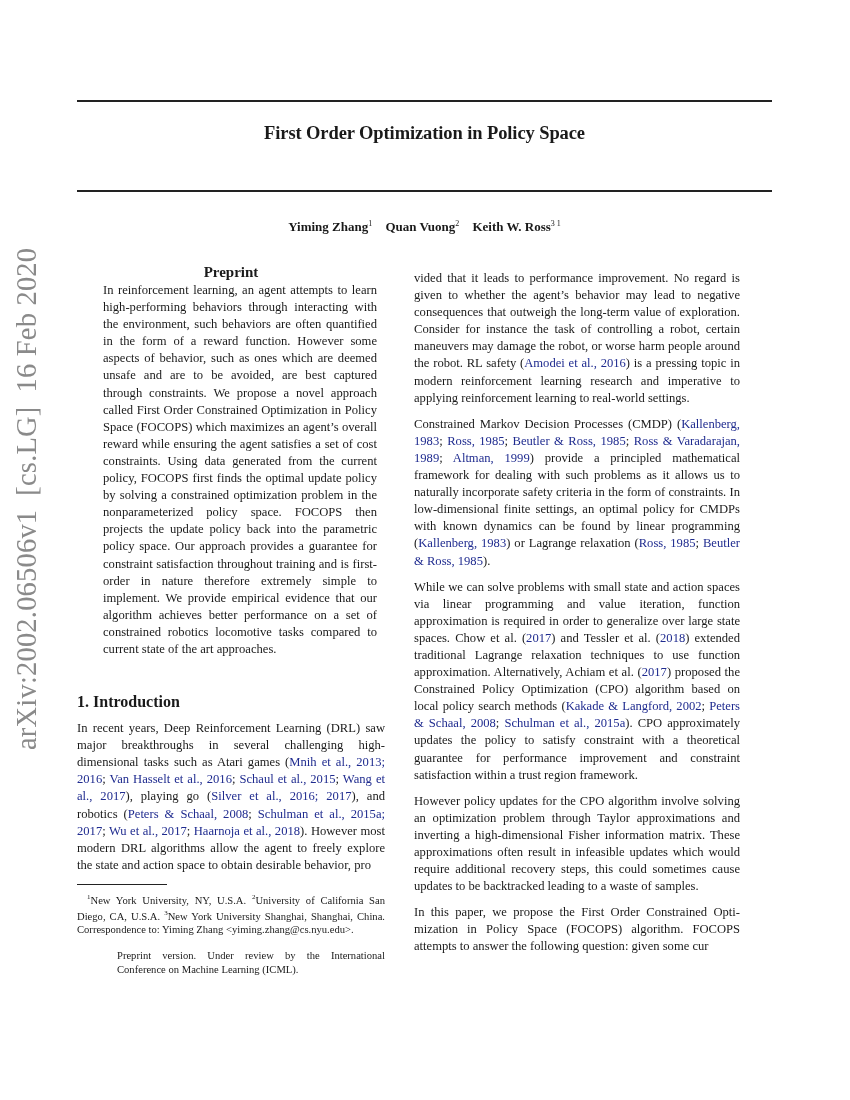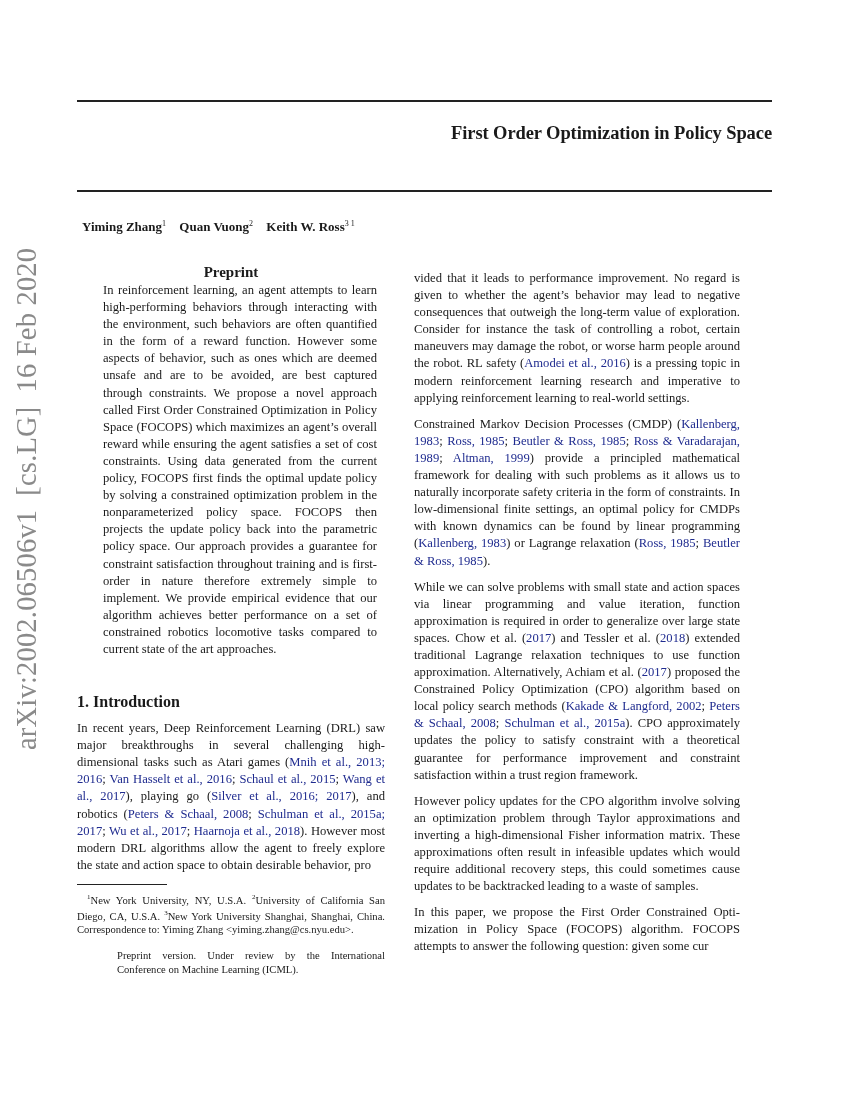--- a/index.html
+++ b/index.html
@@ -5,25 +5,25 @@
     html, body { margin: 0; padding: 0; background: #ffffff; }
     body {
       width: 850px; height: 1100px; position: relative; overflow: hidden;
       font-family: "Liberation Serif", "DejaVu Serif", serif;
       color: #1a1a1a;
     }
     .rule { position: absolute; left: 77px; width: 695px; height: 2px; background: #222; }
     .rule.top { top: 100px; }
     .rule.bottom { top: 190px; }
     .title {
-      position: absolute; top: 120px; left: 77px; width: 695px; text-align: right;
+      position: absolute; top: 120px; left: 77px; width: 695px; text-align: center;
       font-weight: bold; font-size: 18.5px; line-height: 26px; letter-spacing: -0.1px;
     }
     .authors {
-      position: absolute; top: 219px; left: 77px; width: 695px; text-align: left;
+      position: absolute; top: 219px; left: 77px; width: 695px; text-align: center;
       font-weight: bold; font-size: 13px;
     }
     .authors .author { margin: 0 5px; }
     .authors sup { font-weight: normal; font-size: 8px; }
     .stamp {
       position: absolute; left: 10px; top: 750px;
       transform-origin: 0 0; transform: rotate(-90deg);
       font-size: 28.5px; color: #8a8a8a; white-space: nowrap; letter-spacing: 0.2px;
       line-height: 34px;
     }

